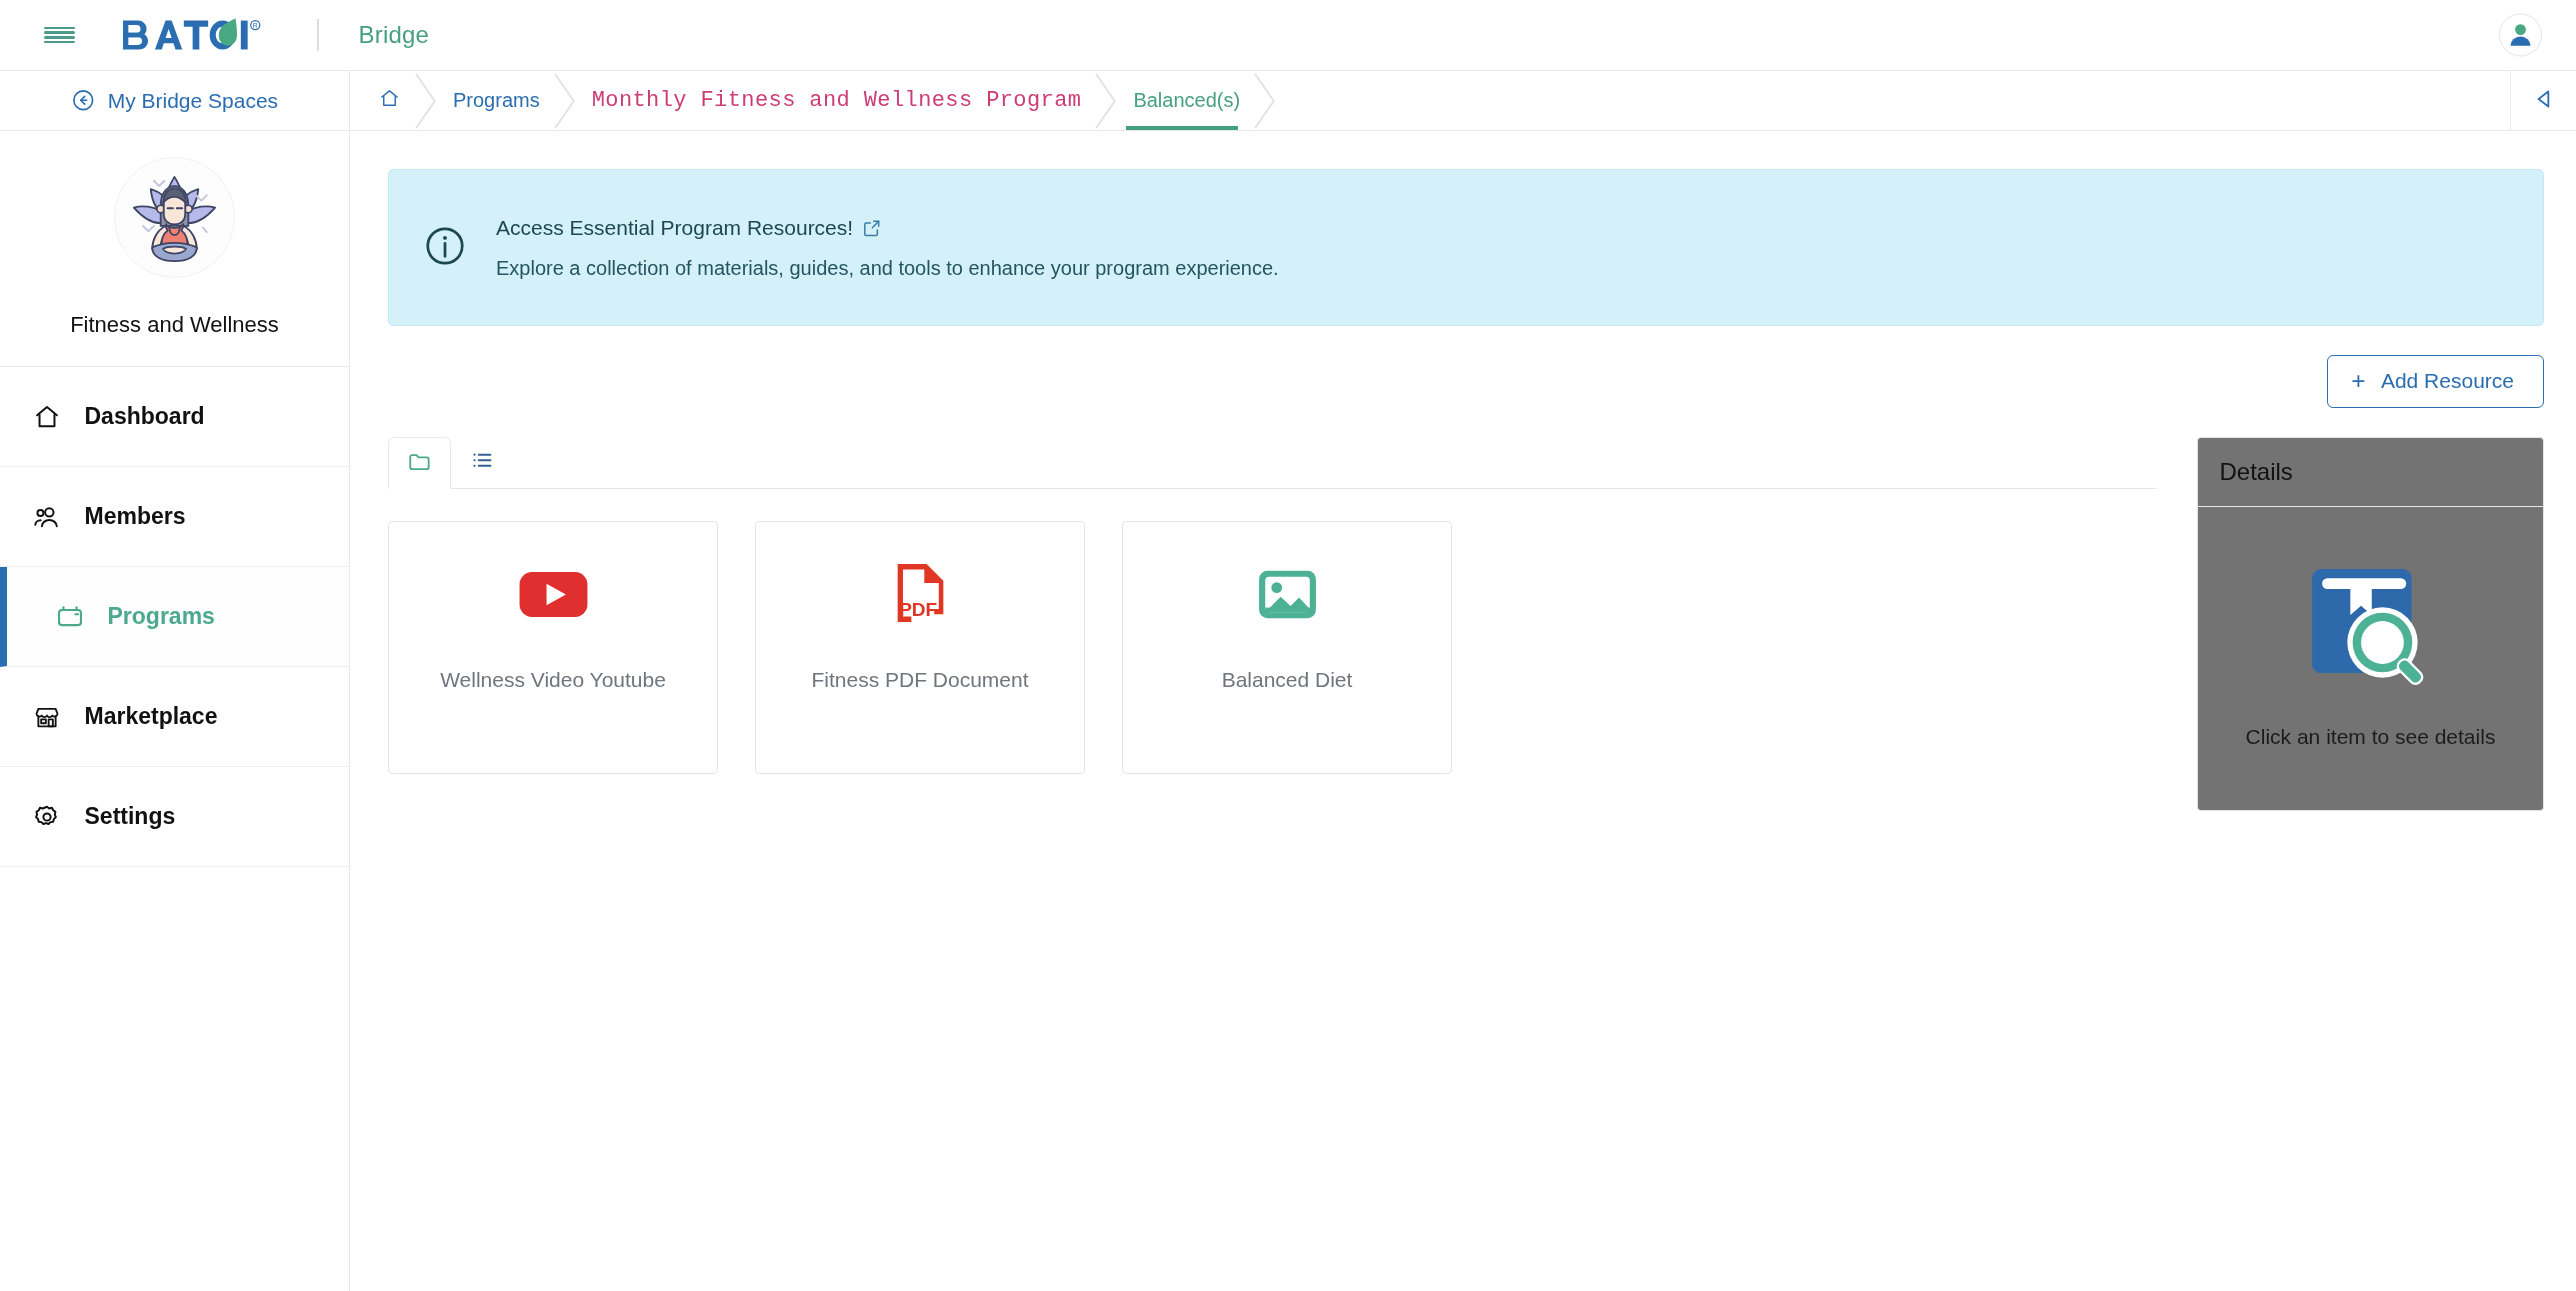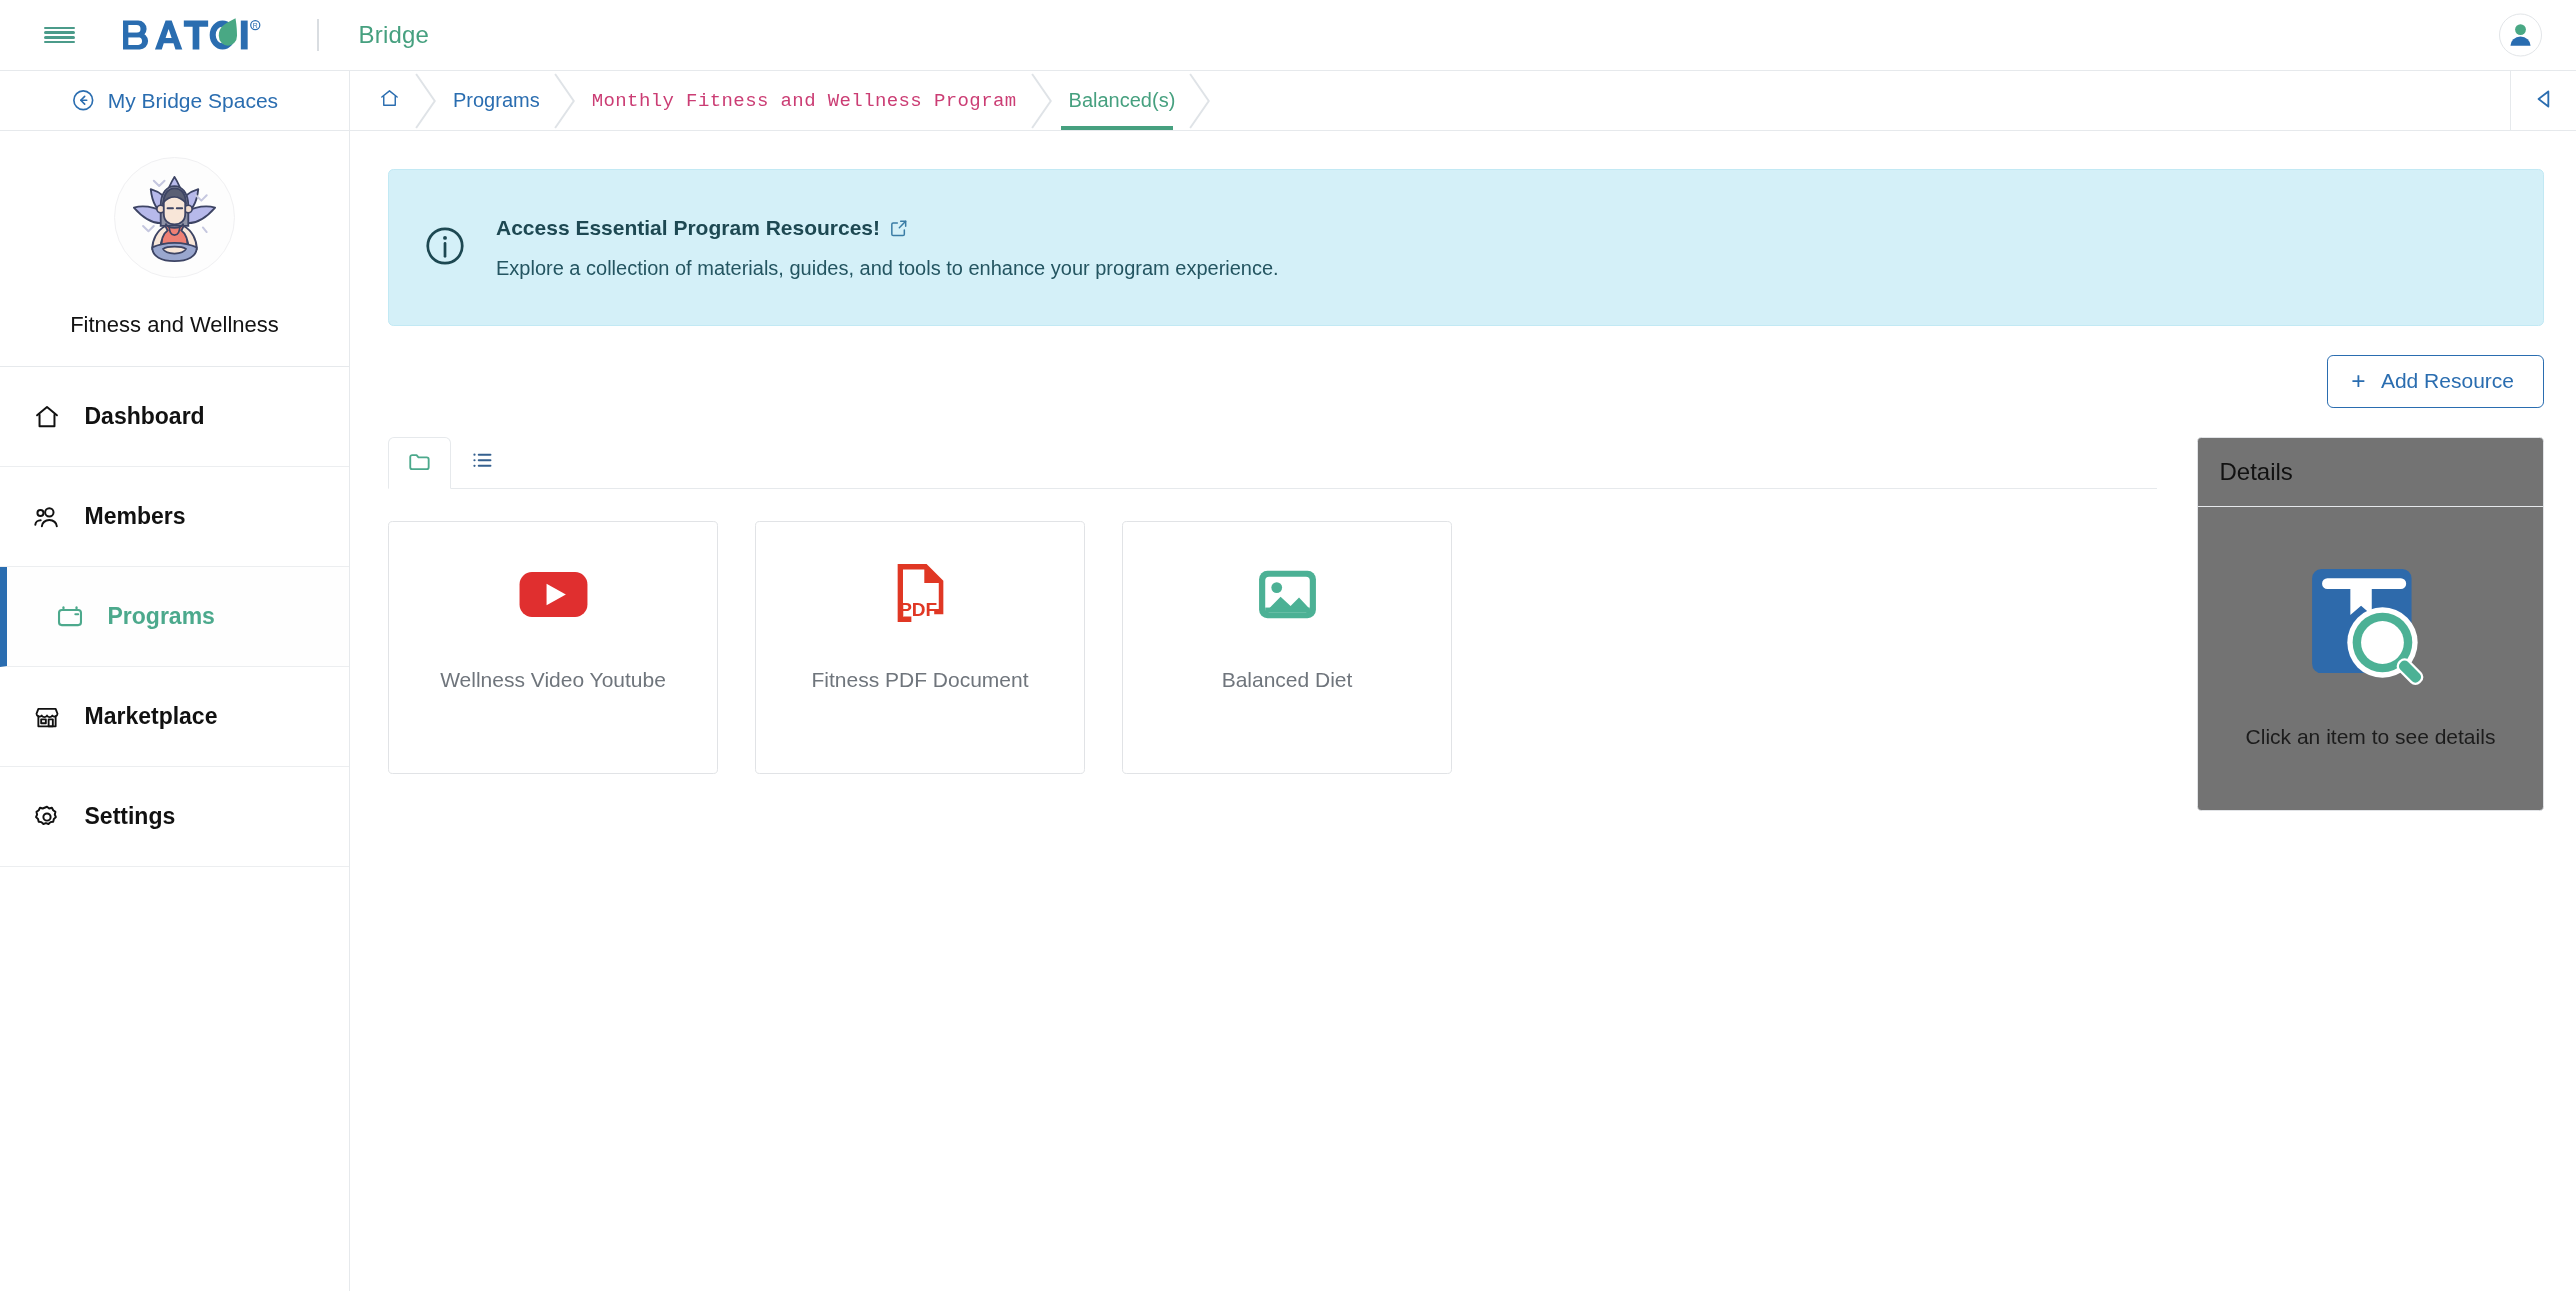--- a/index.html
+++ b/index.html
@@ -76,21 +76,21 @@
   .crumb:first-child { padding-left: 28px; }
   .crumb .chev {
     position:absolute; right: -14px; top: 0; height: 100%;
     width: 28px; pointer-events:none;
   }
   .crumb-home { color:#2a6db0; }
   .crumb-link { color: #2a6db0; }
   .crumb-prog {
     color: #cb3d74;
     font-family: "Liberation Mono", "DejaVu Sans Mono", monospace;
-    font-size: 19px; letter-spacing: 0.4px;
+    font-size: 22px; letter-spacing: 0.4px;
   }
   .crumb-active { color: #46a07f; }
   .crumb-active::after {
     content:""; position:absolute; left: 18.4px; right: 28px; bottom: 0;
     height: 3.8px; background: #46a07f;
   }
   .collapse-btn {
     position: absolute; right: 0; top: 0; height: 100%;
     width: 66px;
     border-left: 1.5px solid #e6e9ec;
@@ -148,21 +148,21 @@
     background: #d4f0f8;
     border: 0.8px solid #c2e9f4;
     border-radius: 5.4px;
     min-height: 157px;
     display: flex; align-items: center;
     padding: 21.5px 34px;
     gap: 29px;
   }
   .infobar .ico { flex: 0 0 auto; }
   .info-title {
-    font-size: 21px; font-weight: bold; color: #1d4852;
+    font-size: 21px; font-weight: normal; color: #1d4852;
     display: flex; align-items: center; gap: 9px;
   }
   .info-title .extlink { display:flex; cursor: pointer; }
   .info-desc { margin-top: 17px; font-size: 20px; color: #245561; }
 
   .addrow {
     display: flex; justify-content: flex-end;
     padding: 29px 32px 0 0;
   }
   .btn-add {

